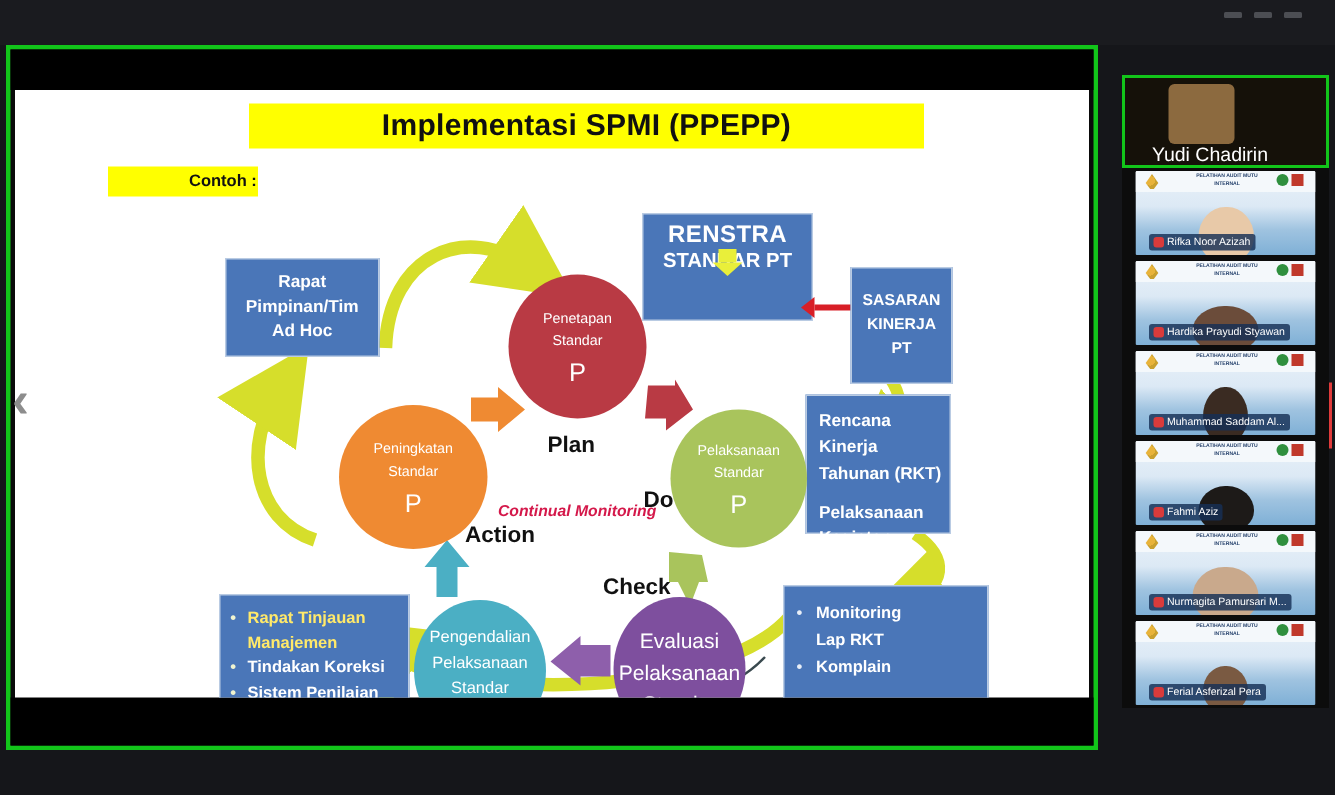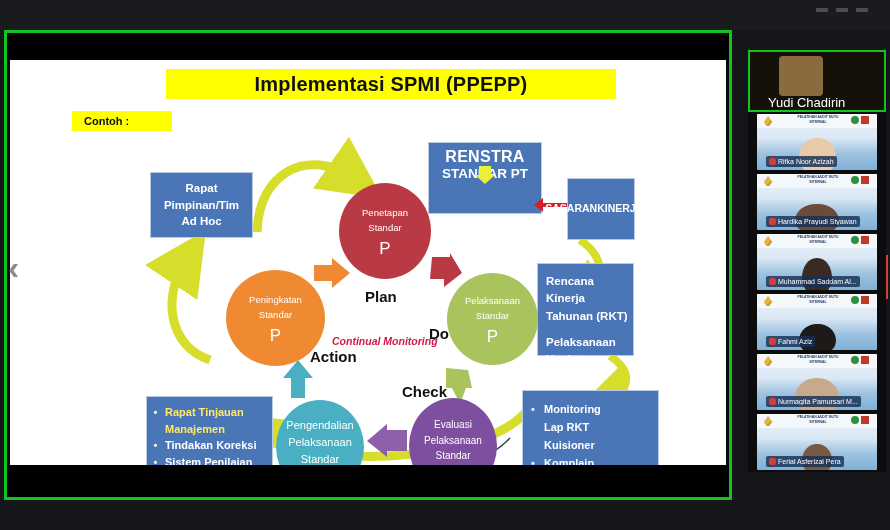--- a/index.html
+++ b/index.html
@@ -16,38 +16,38 @@
      background:#0a0a0a;border:3px solid #12c51a;box-sizing:border-box;}
   .share-black-top{position:absolute;left:0;top:0;width:100%;height:27px;background:#000;}
   .share-black-bot{position:absolute;left:0;bottom:0;width:100%;height:32px;background:#000;}
   .slide{position:absolute;left:3px;top:27px;right:3px;bottom:32px;background:#fff;overflow:hidden;}
 
   
   .title-banner{position:absolute;left:156px;top:9px;width:450px;height:30px;background:#ffff00;}
   .title-banner span{display:block;text-align:center;line-height:30px;font-weight:bold;
      font-size:20px;color:#111;letter-spacing:.2px;}
   .contoh{position:absolute;left:62px;top:51px;width:100px;height:20px;background:#ffff00;}
-  .contoh span{display:block;line-height:20px;padding-left:12px;font-size:11px;font-weight:bold;color:#111;}
+  .contoh span{display:block;line-height:20px;padding-left:12px;font-size:11px;font-weight:bold;color:#111;margin-left:42px;}
 
   .bx{position:absolute;background:#4a76b8;color:#fff;box-sizing:border-box;
       border:1px solid #b9cbe3;font-weight:bold;}
   .bx .l{display:block;}
 
   #box-rapat{left:140px;top:112px;width:103px;height:66px;font-size:11.5px;
       display:flex;flex-direction:column;align-items:center;justify-content:center;line-height:1.45;}
   #box-renstra{left:418px;top:82px;width:114px;height:72px;padding-top:5px;text-align:center;}
   #box-renstra .big{font-size:16px;letter-spacing:.3px;}
   #box-renstra .std{font-size:13.5px;}
   .dn-arrow{width:0;height:0;margin:1px auto 1px;position:relative;}
   .dn-arrow::before{content:"";position:absolute;left:-6px;top:0;width:12px;height:9px;background:#e9ef3a;}
   .dn-arrow::after{content:"";position:absolute;left:-10px;top:9px;border-left:10px solid transparent;
       border-right:10px solid transparent;border-top:9px solid #e9ef3a;}
 
-  #box-sasaran{left:557px;top:118px;width:68px;height:62px;font-size:10.5px;text-align:center;
-      display:flex;flex-direction:row;align-items:center;justify-content:center;line-height:1.5;}
+  #box-sasaran{left:557px;top:118px;width:68px;height:78px;font-size:10.5px;text-align:center;
+      display:flex;flex-direction:column;align-items:center;justify-content:center;line-height:1.5;}
 
   .red-dbl{position:absolute;left:533px;top:143px;width:26px;height:4px;background:#d81f27;}
   .red-dbl::before{content:"";position:absolute;left:-9px;top:-5px;border-top:7px solid transparent;
       border-bottom:7px solid transparent;border-right:9px solid #d81f27;}
   .red-dbl::after{content:"";position:absolute;right:-9px;top:-5px;border-top:7px solid transparent;
       border-bottom:7px solid transparent;border-left:9px solid #d81f27;}
 
   #box-rencana{left:527px;top:203px;width:97px;height:93px;font-size:11.5px;padding:9px 0 0 8px;line-height:1.5;}
   #box-rencana .gap{height:9px;}
   #box-monitor{left:512px;top:330px;width:137px;height:101px;font-size:11px;padding:9px 0 0 6px;line-height:1.65;}
@@ -61,21 +61,21 @@
   
   .el{position:absolute;border-radius:50%;color:#fff;text-align:center;font-weight:normal;}
   .el .n{font-size:9.5px;line-height:1.35;display:block;padding-top:2px;}
   .el .ltr{font-size:17px;display:block;margin-top:4px;}
   #el-penetapan{left:329px;top:123px;width:92px;height:96px;background:#b93a44;padding-top:22px;box-sizing:border-box;}
   #el-peningkatan{left:216px;top:210px;width:99px;height:96px;background:#ef8a32;padding-top:22px;box-sizing:border-box;}
   #el-pelaksanaan{left:437px;top:213px;width:91px;height:92px;background:#a9c45c;padding-top:20px;box-sizing:border-box;}
   #el-pengendalian{left:266px;top:340px;width:88px;height:94px;background:#4bafc4;padding-top:16px;box-sizing:border-box;}
   #el-pengendalian .n{font-size:11px;}
   #el-evaluasi{left:399px;top:338px;width:88px;height:96px;background:#7e4f9e;padding-top:18px;box-sizing:border-box;}
-  #el-evaluasi .n{font-size:10px;}
+  #el-evaluasi .n{font-size:14px;}
 
   
   .lab{position:absolute;font-weight:bold;color:#111;}
   #lab-plan{left:355px;top:228px;font-size:15px;}
   #lab-do{left:419px;top:265px;font-size:15px;}
   #lab-action{left:300px;top:288px;font-size:15px;}
   #lab-check{left:392px;top:323px;font-size:15px;}
   #lab-ci{left:322px;top:275px;font-size:10.5px;font-style:italic;color:#d4184a;}
 
   
@@ -218,24 +218,20 @@
       <div class="bx" id="box-monitor">
         <div class="r">
             <span class="d">•</span>
             <span>Monitoring</span>
           </div>
         <div class="r">
             <span class="d"></span>
             <span>Lap  RKT</span>
           </div>
         <div class="r">
-            <span class="d"></span>
-            <span>Kuisioner</span>
-          </div>
-        <div class="r">
             <span class="d">•</span>
             <span>Komplain</span>
           </div>
 
       </div>
 
       <div class="bx" id="box-tinjauan">
         <div class="r">
             <span class="d">•</span>
             <span class="yel">Rapat Tinjauan</span>

